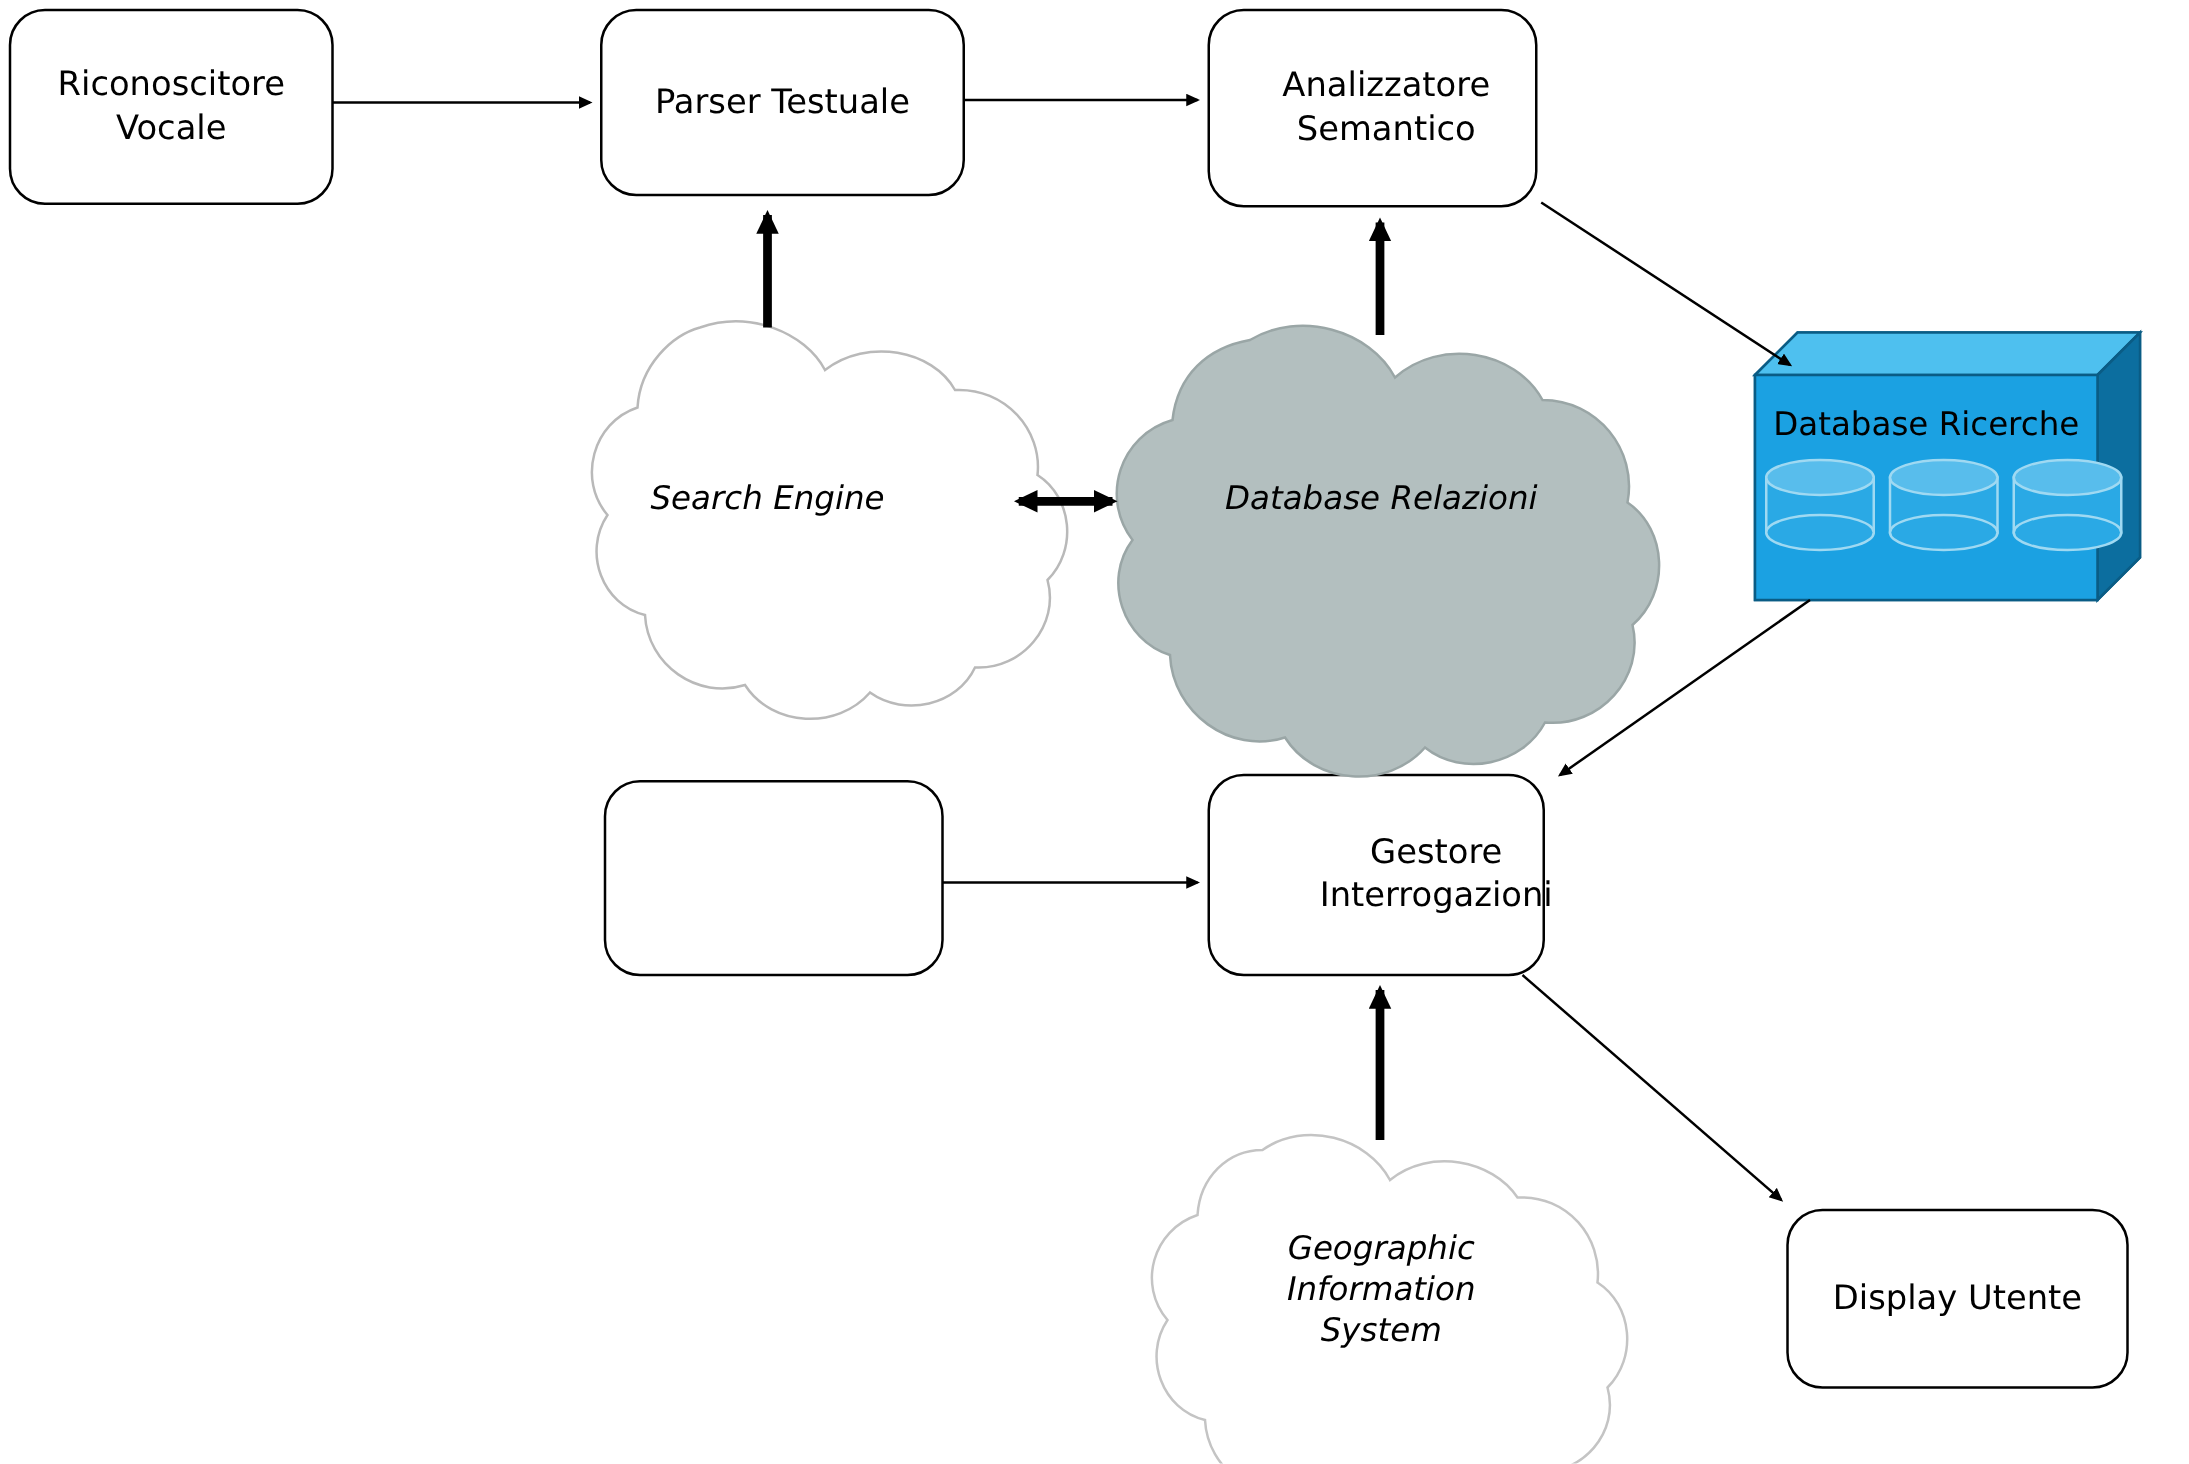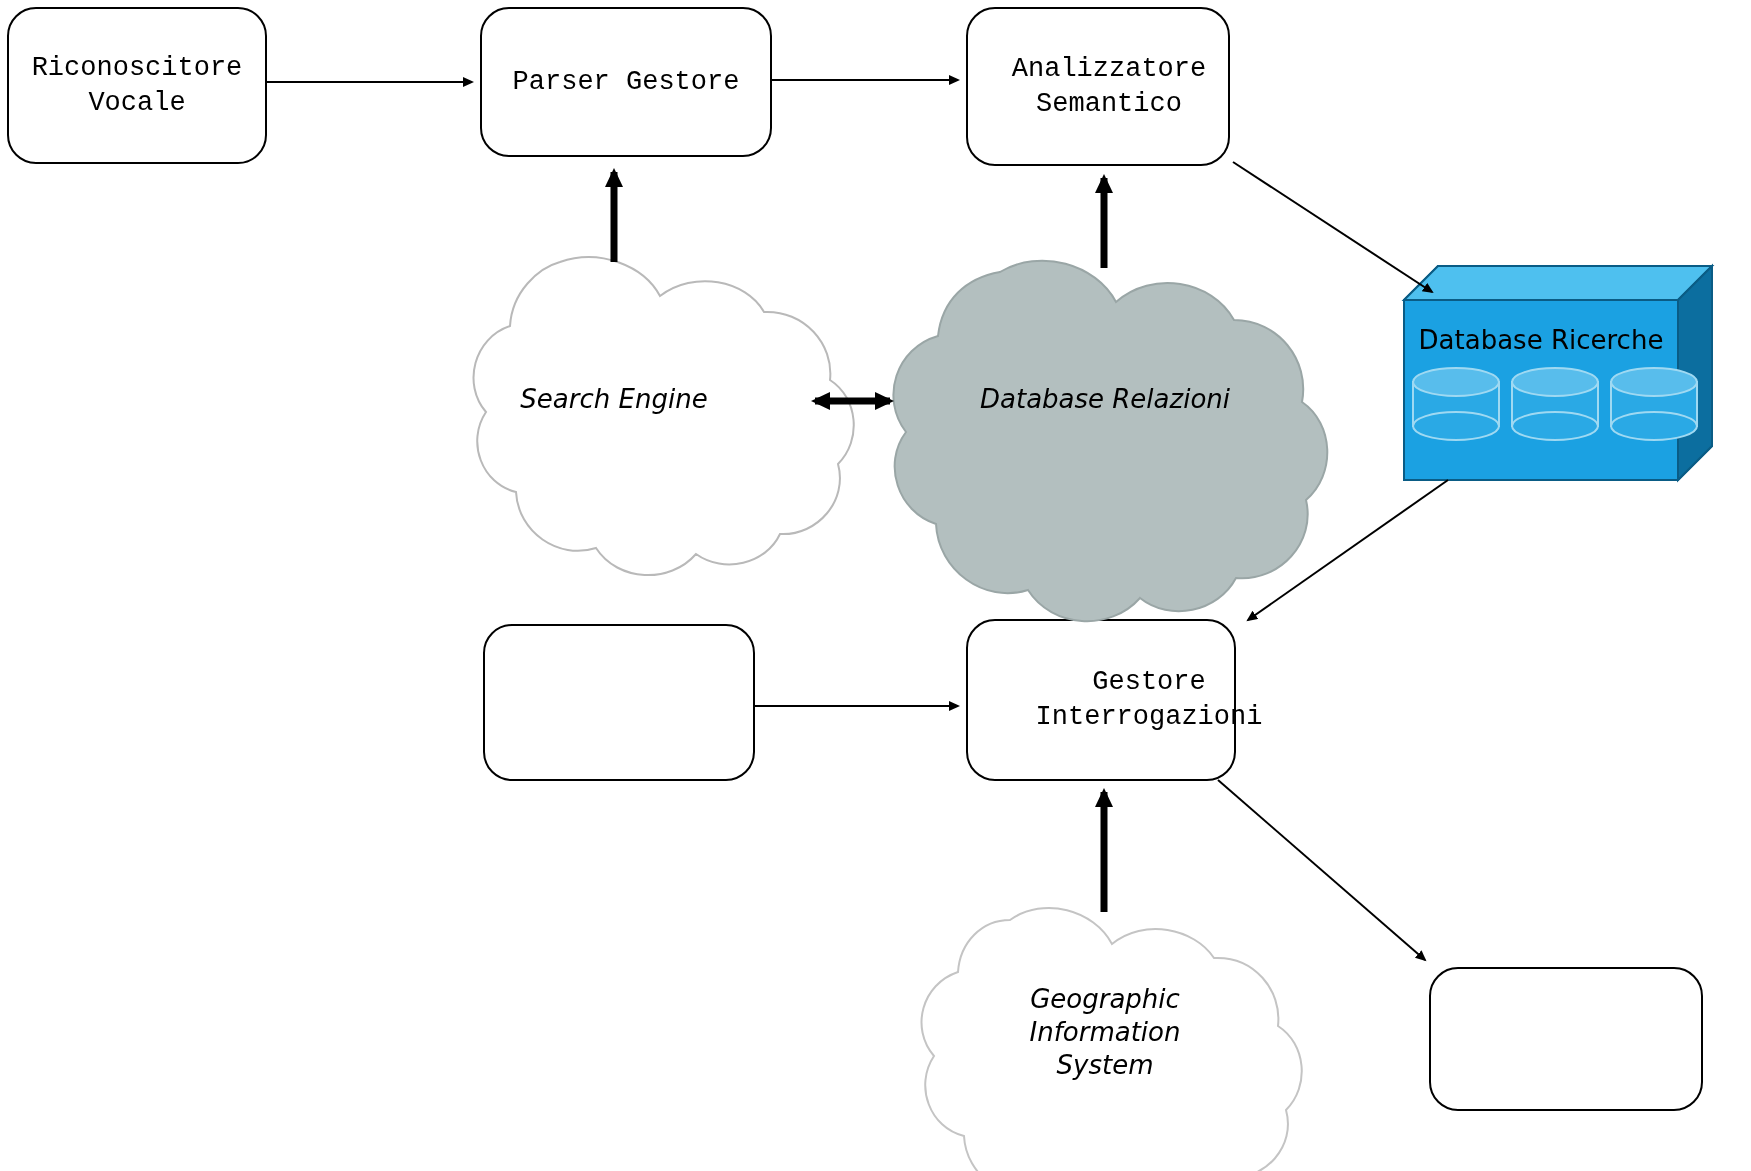--- a/index.html
+++ b/index.html
@@ -28,21 +28,21 @@
     position: absolute;
     display: flex;
     align-items: center;
     justify-content: center;
     text-align: center;
     line-height: 1.28;
     color: #000000;
     white-space: pre-line;
     pointer-events: none;
   }
-  .rbox-label { font-size: 27px; font-family: Liberation Mono, monospace; }
+  .rbox-label { font-size: 27px; }
   .cloud-label { font-size: 26px; font-style: italic; }
   .db-label { font-size: 26px; }
 </style>
 </head>
 <body>
 
 <div id="canvas">
 
   <svg class="layer" viewBox="0 0 1751 1171">
     <defs>
@@ -153,33 +153,34 @@
     <line x1="754" y1="706" x2="958" y2="706" stroke="#000000" stroke-width="2" marker-end="url(#arrow-thin)"></line>
 
     <line x1="1104" y1="912" x2="1104" y2="792" stroke="#000000" stroke-width="7" marker-end="url(#arrow-thick)"></line>
 
     <line x1="1218" y1="780" x2="1425" y2="960" stroke="#000000" stroke-width="2" marker-end="url(#arrow-thin)"></line>
   </svg>
 
   <div class="node-label rbox-label" style="left:8px; top:8px; width:258px; height:155px;">Riconoscitore
 Vocale</div>
 
-  <div class="node-label rbox-label" style="left:481px; top:8px; width:290px; height:148px;">Parser Gestore</div>
+  <div class="node-label rbox-label" style="left:481px; top:8px; width:290px; height:148px;">Parser Testuale</div>
 
   <div class="node-label rbox-label" style="left:967px; top:8px; width:262px; height:157px;padding-left:11px;">Analizzatore
 Semantico</div>
 
   <div class="node-label cloud-label" style="left:444px; top:370px; width:340px; height:60px;">Search Engine</div>
 
   <div class="node-label cloud-label" style="left:930px; top:370px; width:350px; height:60px;">Database Relazioni</div>
 
   <div class="node-label db-label" style="left:1404px; top:322px; width:274px; height:38px;">Database Ricerche</div>
 
 
   <div class="node-label rbox-label" style="left:967px; top:620px; width:268px; height:160px;margin-left:48px;">Gestore
 Interrogazioni</div>
 
   <div class="node-label cloud-label" style="left:950px; top:975px; width:310px; height:115px;">Geographic
 Information
 System</div>
 
+  <div class="node-label rbox-label" style="left:1430px; top:968px; width:272px; height:142px;">Display Utente</div>
 
 </div>
 
 </body></html>

